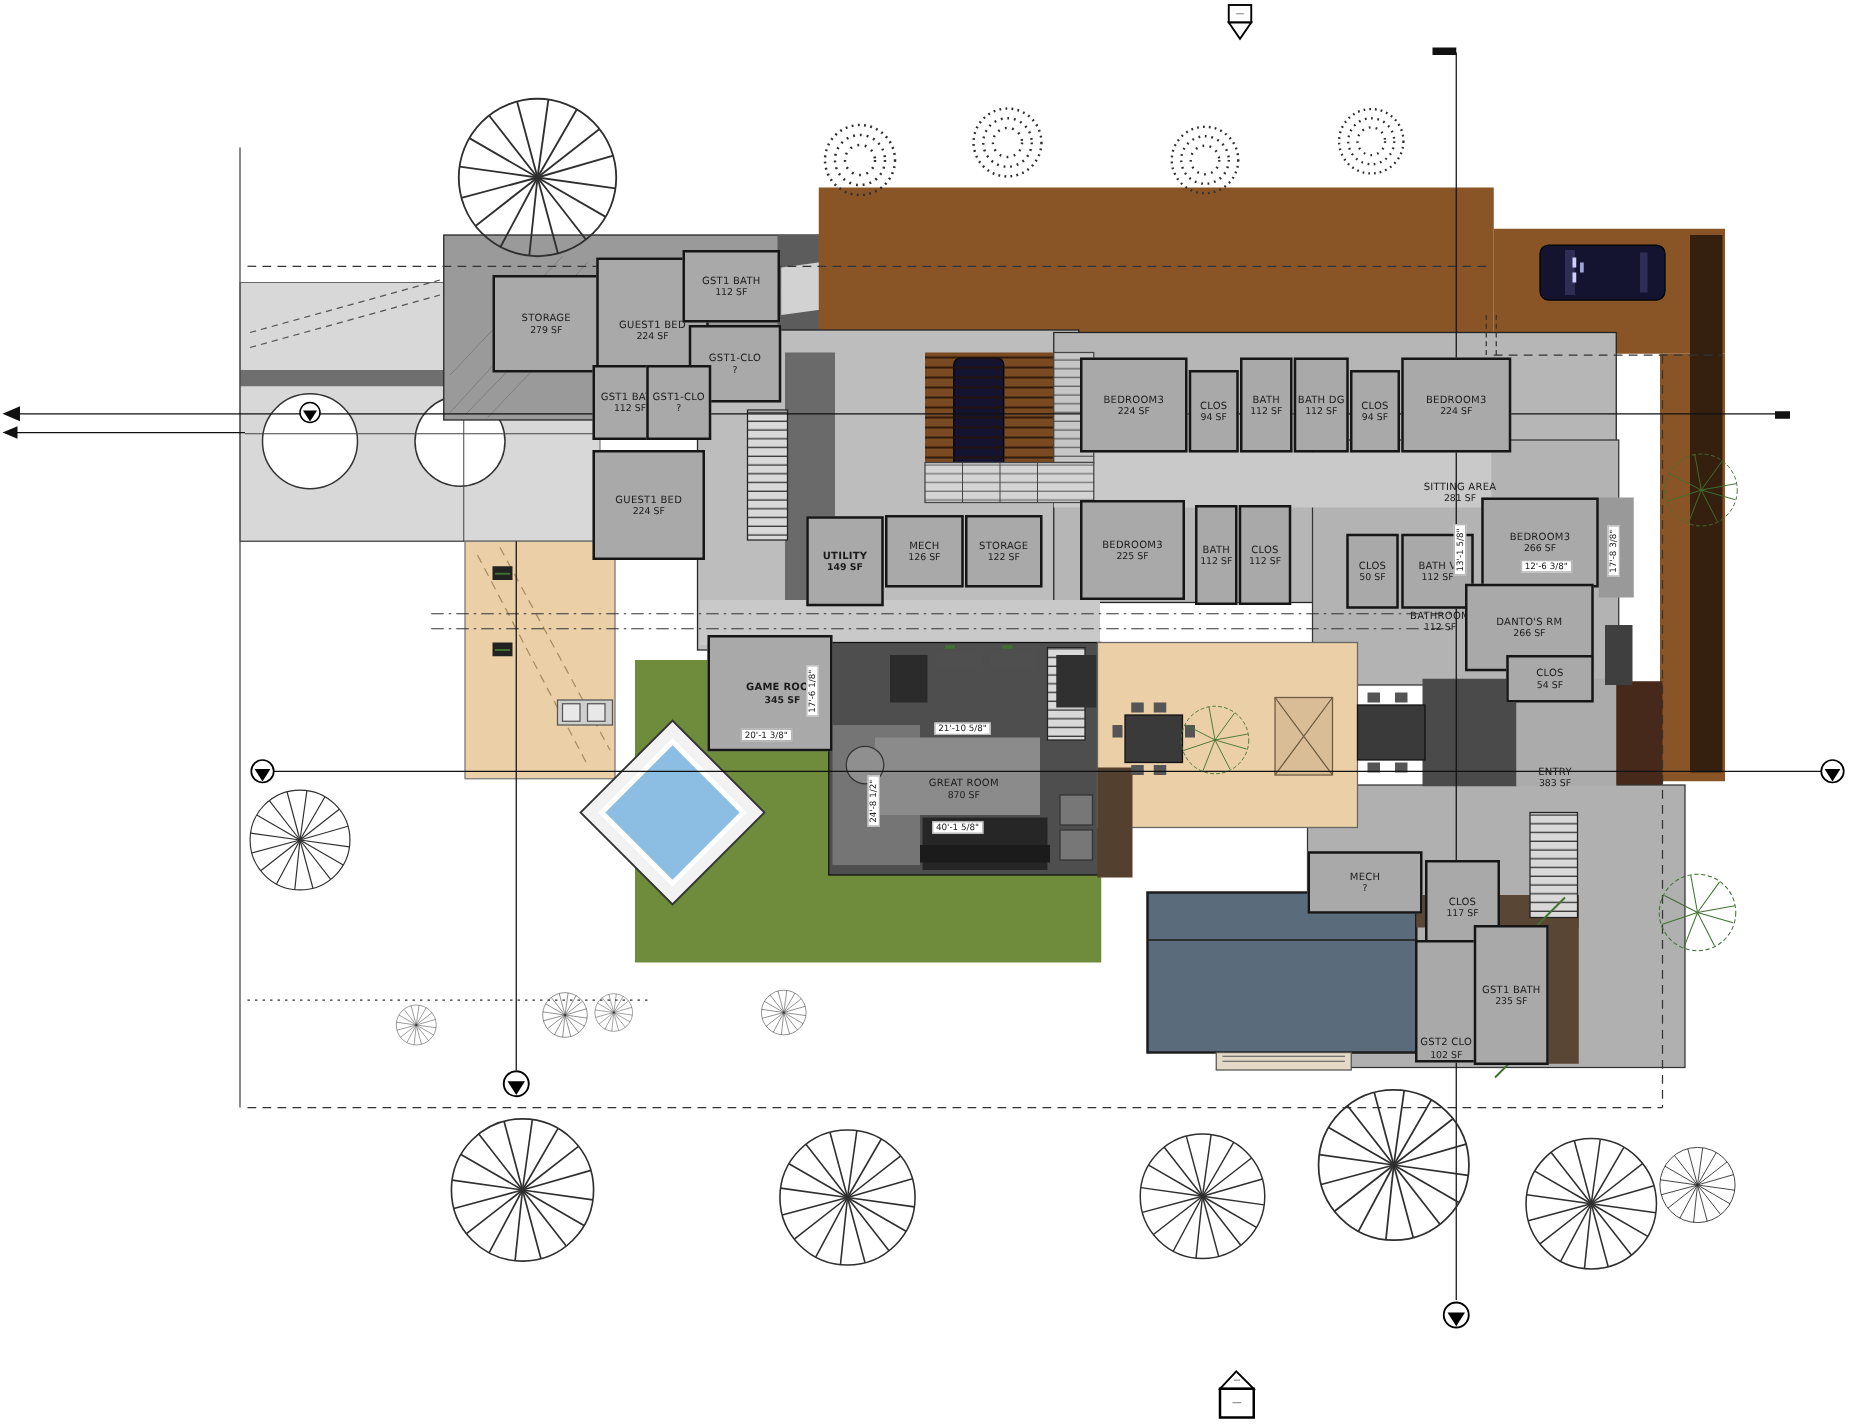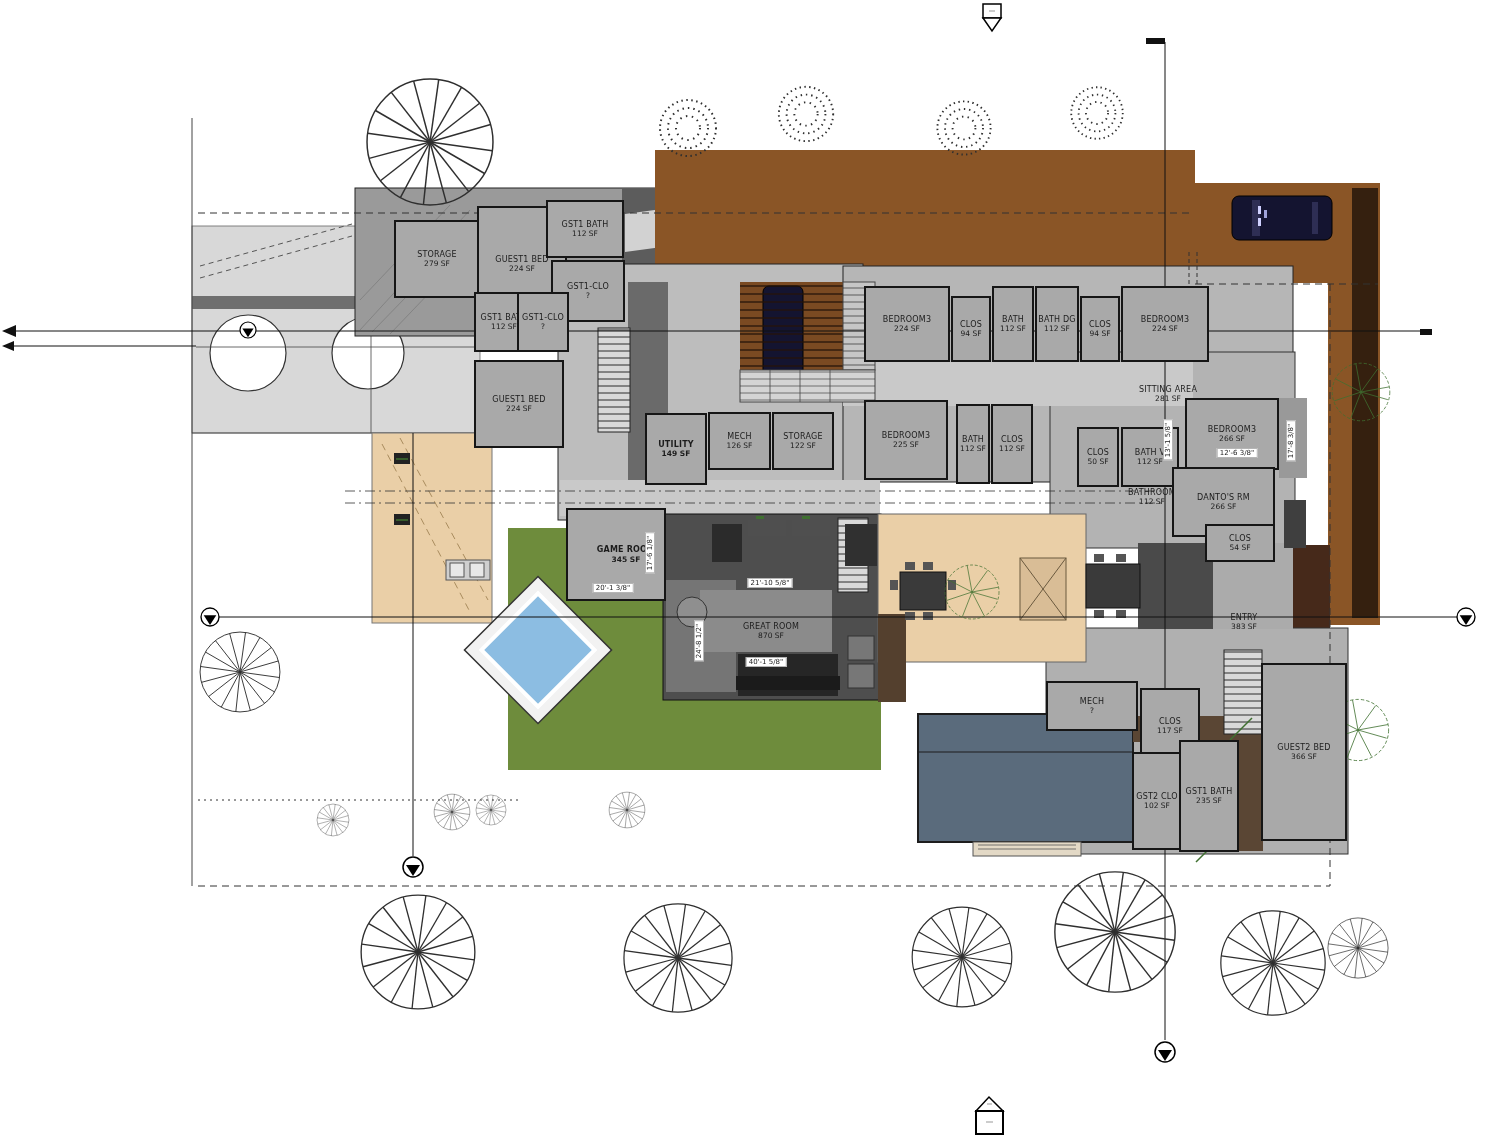--- a/index.html
+++ b/index.html
@@ -389,31 +389,27 @@
         <span class="ra">870 SF</span>
       </div>
       <div class="room" style="left: 1046px; top: 681px; width: 92px; height: 50px;">
         <span class="rn">MECH</span>
         <span class="ra">?</span>
       </div>
       <div class="room" style="left: 1140px; top: 688px; width: 60px; height: 76px;">
         <span class="rn">CLOS</span>
         <span class="ra">117 SF</span>
       </div>
-      <div class="room" style="left: 1132px; top: 752px; width: 50px; height: 98px;">
+      <div class="room" style="left: 1132px; top: 752px; width: 50px; height: 98px; justify-content: flex-end;">
         <span class="rn">GST2 CLO</span>
         <span class="ra">102 SF</span>
       </div>
       <div class="room" style="left: 1179px; top: 740px; width: 60px; height: 112px;">
         <span class="rn">GST1 BATH</span>
         <span class="ra">235 SF</span>
-      </div>
-      <div class="room" style="left: 1261px; top: 663px; width: 86px; height: 178px;">
-        <span class="rn">GUEST2 BED</span>
-        <span class="ra">366 SF</span>
       </div>
     </div>
 <div id="dims">
       <div class="dim" style="left: 613px; top: 588px;">20'-1 3/8"</div>
       <div class="dim v" style="left: 650px; top: 553px;">17'-6 1/8"</div>
       <div class="dim" style="left: 770px; top: 583px;">21'-10 5/8"</div>
       <div class="dim" style="left: 766px; top: 662px;">40'-1 5/8"</div>
       <div class="dim v" style="left: 699px; top: 641px;">24'-8 1/2"</div>
       <div class="dim" style="left: 1237px; top: 453px;">12'-6 3/8"</div>
       <div class="dim v" style="left: 1291px; top: 441px;">17'-8 3/8"</div>

